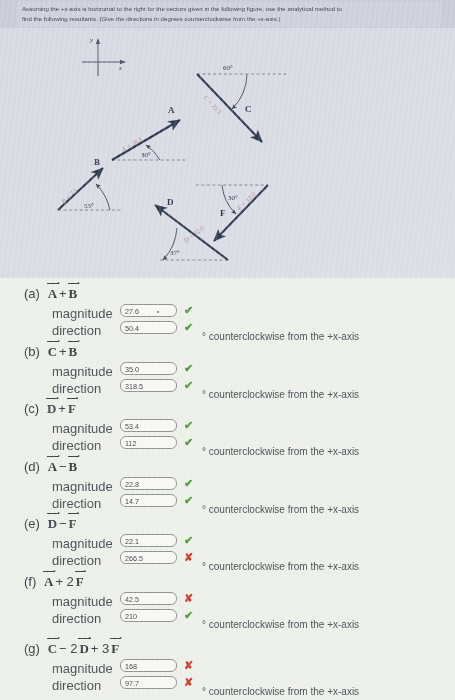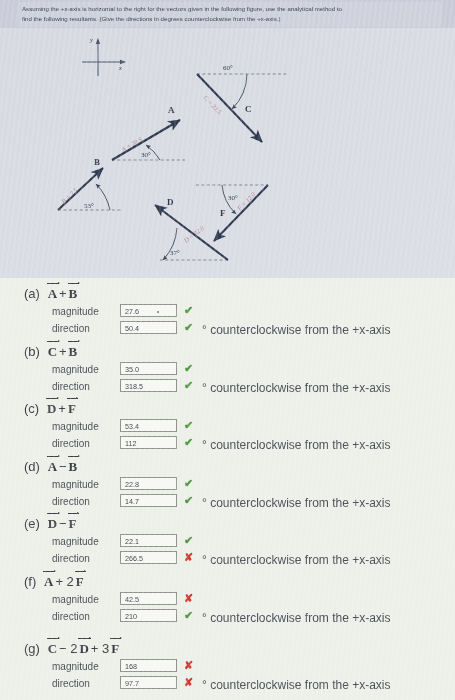--- a/index.html
+++ b/index.html
@@ -48,44 +48,44 @@
   }
   .vec::before{
     content:"";position:absolute;right:-2px;top:-4.2px;
     border-left:2.2px solid #3a3f46;
     border-top:1.6px solid transparent;
     border-bottom:1.6px solid transparent;
   }
   .row{position:absolute;left:52px;height:14px;}
   .rowlabel{
     position:absolute;left:0;top:2px;width:60px;
-    font-size:10px;color:#4a4f56;
+    font-size:13px;color:#4a4f56;
   }
   .box{
     position:absolute;left:68px;top:0;width:57px;height:13px;
-    background:#f7f8f4;border:1px solid #8e948d;border-radius:0;
+    background:#f7f8f4;border:1px solid #8e948d;border-radius:6px;
     box-sizing:border-box;
   }
   .box span{
     position:absolute;left:4px;top:2.3px;
     font-size:7.2px;color:#40454c;
   }
   .caret{
     position:absolute;left:36px;top:6px;width:2px;height:2px;
     background:#6b7078;border-radius:50%;
   }
   .mark{
     position:absolute;left:132px;top:0px;
     font-size:11px;line-height:13px;font-weight:bold;
   }
   .mark.ok{color:#4f9b3f;}
   .mark.no{color:#cf3a2e;}
   .suffix{
-    position:absolute;left:150px;top:2px;
-    font-size:12px;color:#4a4f56;white-space:nowrap;
+    position:absolute;left:150px;top:10px;
+    font-size:10px;color:#4a4f56;white-space:nowrap;
   }
   .scan{
     position:absolute;inset:0;pointer-events:none;
     background:repeating-linear-gradient(97deg,rgba(255,255,255,0) 0 3px,rgba(255,255,255,.28) 3px 5px);
     opacity:.35;
   }
 </style>
 </head>
 <body>
 

